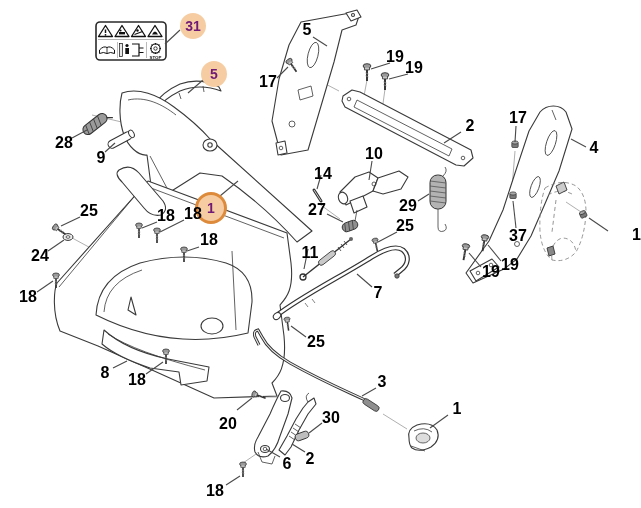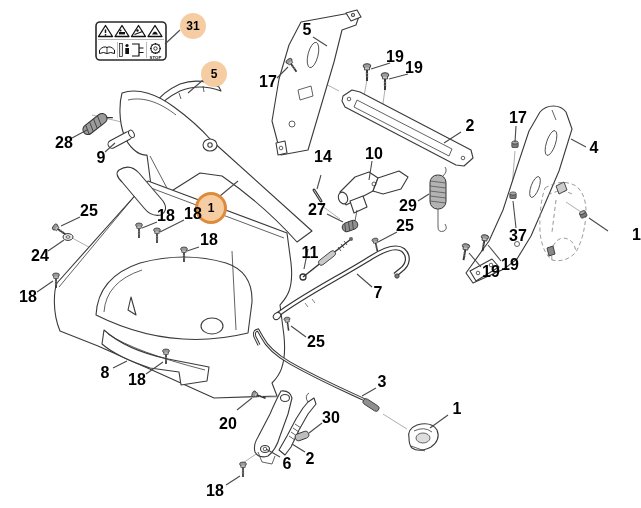--- a/index.html
+++ b/index.html
@@ -8,21 +8,21 @@
   .layer{position:absolute;left:0;top:0;width:641px;height:508px;}
   #leader-svg{pointer-events:none;}
   #callout-layer{position:absolute;left:0;top:0;width:641px;height:508px;}
   .callout{position:absolute;transform:translate(-50%,-50%);
            font-weight:bold;font-size:16px;line-height:1;color:#000;
            white-space:nowrap;cursor:pointer;user-select:none;}
   .callout.highlight,.callout.highlight-bordered{
            width:26px;height:26px;border-radius:50%;
            background:var(--hl,#f6cda2);
            display:flex;align-items:center;justify-content:center;
-           font-size:12px;color:#000000;}
+           font-size:14px;color:#701a75;}
   .callout.highlight-bordered{border:3px solid var(--hlb,#de8a3b);}
   .part{stroke:#3a3a3a;stroke-width:1.1;fill:#fff;stroke-linejoin:round;stroke-linecap:round;}
   .thin{stroke:#3a3a3a;stroke-width:0.8;fill:none;}
   .cline{stroke:#9a9a9a;stroke-width:0.8;}
   .leader{stroke:#4a4a4a;stroke-width:1.1;}
 </style>
 </head>
 <body>
 
 <div class="stage" style="--hl: #f6cda2; --hlb: #de8a3b;">
@@ -384,21 +384,21 @@
       <div class="callout" style="left: 64px; top: 143px;">28</div>
       <div class="callout" style="left: 101px; top: 158px;">9</div>
       <div class="callout" style="left: 89px; top: 211px;">25</div>
       <div class="callout" style="left: 40px; top: 256px;">24</div>
       <div class="callout" style="left: 28px; top: 297px;">18</div>
       <div class="callout" style="left: 166px; top: 216px;">18</div>
       <div class="callout" style="left: 193px; top: 214px;">18</div>
       <div class="callout" style="left: 209px; top: 240px;">18</div>
       <div class="callout" style="left: 137px; top: 380px;">18</div>
       <div class="callout" style="left: 105px; top: 373px;">8</div>
-      <div class="callout" style="left: 323px; top: 157px;">14</div>
+      <div class="callout" style="left: 323px; top: 174px;">14</div>
       <div class="callout" style="left: 374px; top: 154px;">10</div>
       <div class="callout" style="left: 317px; top: 210px;">27</div>
       <div class="callout" style="left: 408px; top: 206px;">29</div>
       <div class="callout" style="left: 405px; top: 226px;">25</div>
       <div class="callout" style="left: 310px; top: 253px;">11</div>
       <div class="callout" style="left: 378px; top: 293px;">7</div>
       <div class="callout" style="left: 316px; top: 342px;">25</div>
       <div class="callout" style="left: 382px; top: 382px;">3</div>
       <div class="callout" style="left: 457px; top: 409px;">1</div>
       <div class="callout" style="left: 331px; top: 418px;">30</div>

